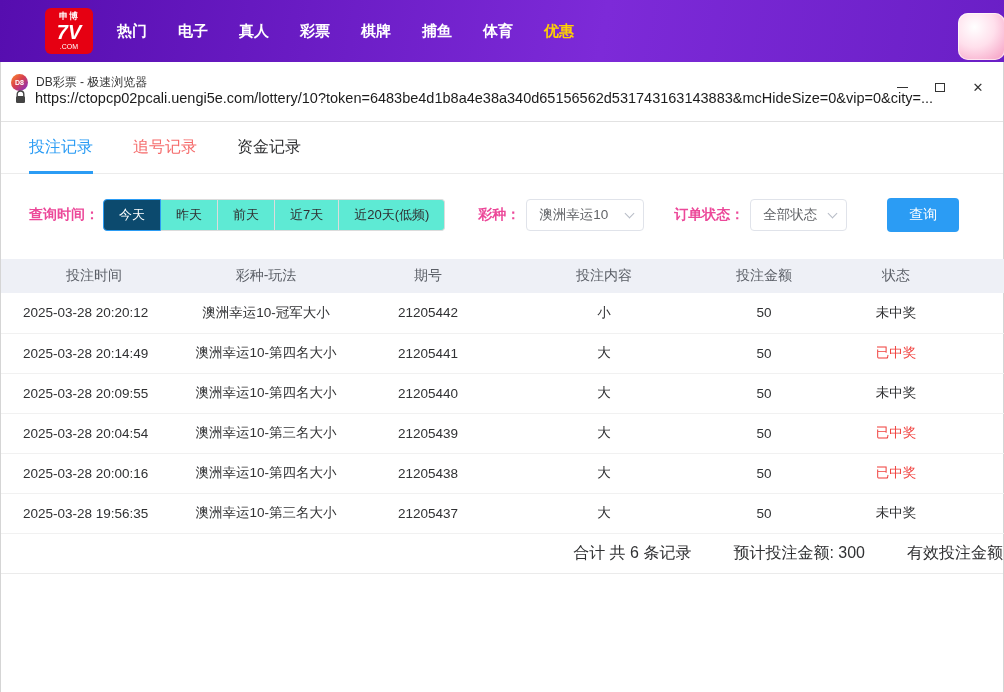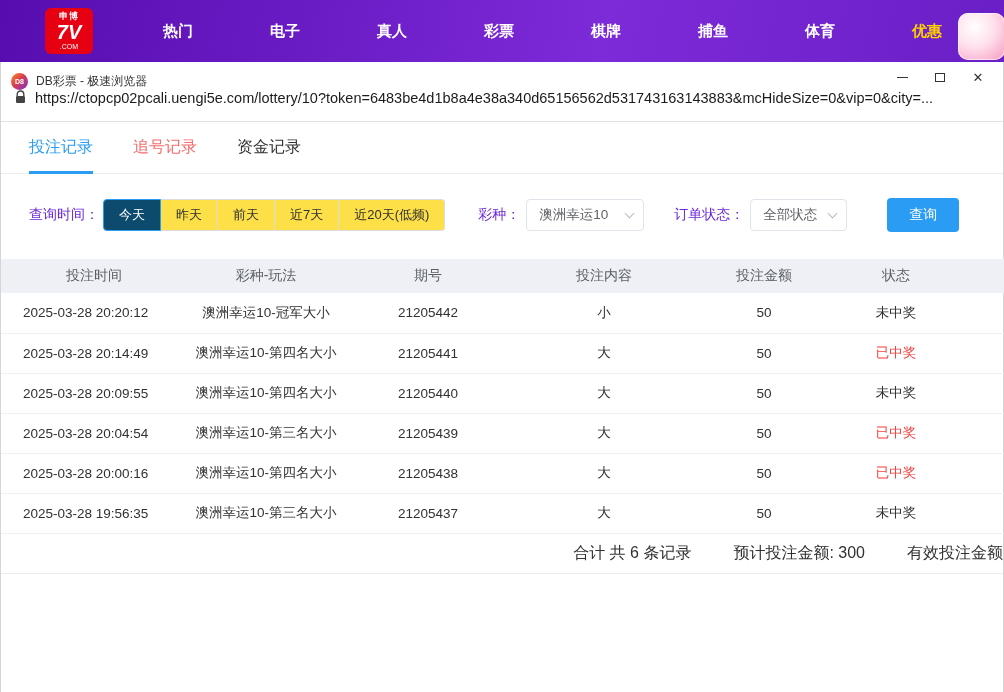--- a/index.html
+++ b/index.html
@@ -8,30 +8,30 @@
 
   
   .site-header { height: 62px; background: linear-gradient(100deg,#560daf 0%,#7d2ad8 60%,#6a1fc6 100%);
     display: flex; align-items: center; padding-left: 45px; position: relative; }
   .logo { width: 48px; height: 46px; background: #e60012; border-radius: 6px; color: #fff;
     display: flex; flex-direction: column; align-items: center; justify-content: center; line-height: 1; cursor: pointer; flex: none; }
   .logo-top { font-size: 9px; font-weight: bold; letter-spacing: 1px; }
   .logo-main { font-size: 20px; font-weight: 900; font-style: italic; margin: 1px 0; }
   .logo-sub { font-size: 7px; }
   .site-nav { display: flex; gap: 31px; margin-left: 24px; }
-  .nav-item { color: #fff; font-size: 15px; font-weight: bold; cursor: pointer; text-decoration: none; white-space: nowrap; margin-left: 46px; }
+  .nav-item { color: #fff; font-size: 15px; font-weight: bold; cursor: pointer; text-decoration: none; white-space: nowrap; }
   .nav-item.highlight { color: #ffd100; }
   .avatar { position: absolute; right: -1px; top: 13px; width: 47px; height: 47px; border-radius: 10px;
     background: radial-gradient(circle at 35% 30%, #ffffff 0%, #ffe0ec 45%, #f59ac0 100%);
     box-shadow: inset 0 0 0 1px rgba(255,255,255,.6); }
 
   
   .browser { height: 630px; background: #fff; border-left: 1px solid #d5d5d5; border-right: 1px solid #d5d5d5;
     display: flex; flex-direction: column; }
-  .title-bar { height: 28px; display: flex; align-items: flex-end; padding: 0 6px 0 10px; background: #fff; flex: none; }
+  .title-bar { height: 28px; display: flex; align-items: flex-start; padding: 12px 6px 0 10px; background: #fff; flex: none; }
   .app-icon { width: 17px; height: 17px; border-radius: 50%;
     background: linear-gradient(135deg,#ff8a2a 0%,#d8414d 45%,#7a2bd6 100%);
     display: flex; align-items: center; justify-content: center; color: #fff; font-size: 7px; font-weight: bold; flex: none; }
   .window-title { font-size: 12px; color: #333; margin-left: 8px; flex: 1; }
   .win-controls { display: flex; align-items: center; }
   .win-btn { width: 38px; height: 26px; background: none; border: none; display: flex; align-items: center;
     justify-content: center; color: #333; font-size: 13px; cursor: pointer; padding: 0; }
   .min-glyph { width: 11px; border-top: 1.2px solid #333; display: inline-block; }
   .max-glyph { width: 10px; height: 9px; border: 1.2px solid #333; display: inline-block; }
 
@@ -43,23 +43,23 @@
   
   .page { flex: 1; display: flex; flex-direction: column; }
   .tabs { display: flex; gap: 40px; padding-left: 28px; border-bottom: 1px solid #ececec; height: 52px;
     align-items: stretch; flex: none; }
   .tab { font-size: 16px; color: #303133; display: flex; align-items: center; position: relative; cursor: pointer; }
   .tab--active { color: #2b9cf4; }
   .tab--active::after { content: ""; position: absolute; left: 0; right: 0; bottom: -1px; height: 3px; background: #2b9cf4; }
   .tab--pink { color: #f56c6c; }
 
   .filter-bar { display: flex; align-items: center; padding-left: 28px; margin-top: 24px; height: 34px; flex: none; }
-  .filter-label { font-size: 14px; color: #6d28d9; white-space: nowrap; }
+  .filter-label { font-size: 14px; color: #ec4899; white-space: nowrap; font-weight: bold; }
   .btn-group { display: flex; margin-left: 4px; }
-  .group-btn { height: 32px; padding: 0 15px; font-size: 13px; color: #303133; background: #fde047;
+  .group-btn { height: 32px; padding: 0 15px; font-size: 13px; color: #303133; background: #5eead4;
     border: 1px solid #dcdcdc; border-left: none; cursor: pointer; white-space: nowrap; }
   .group-btn:first-child { border-left: 1px solid #dcdcdc; border-radius: 4px 0 0 4px; }
   .group-btn:last-child { border-radius: 0 4px 4px 0; }
   .group-btn.active { background: #0c4a6e; border-color: #2b9cf4; color: #fff; }
   .lbl-lottery { margin-left: 33px; }
   .lbl-status { margin-left: 30px; }
   .select { height: 32px; min-width: 118px; border: 1px solid #e0e3ea; border-radius: 4px; background: #fff;
     display: flex; align-items: center; justify-content: space-between; padding: 0 10px 0 12px; margin-left: 6px; cursor: pointer; }
   .select.narrow { min-width: 86px; }
   .select-value { font-size: 13.5px; color: #606266; margin-right: 12px; white-space: nowrap; }

